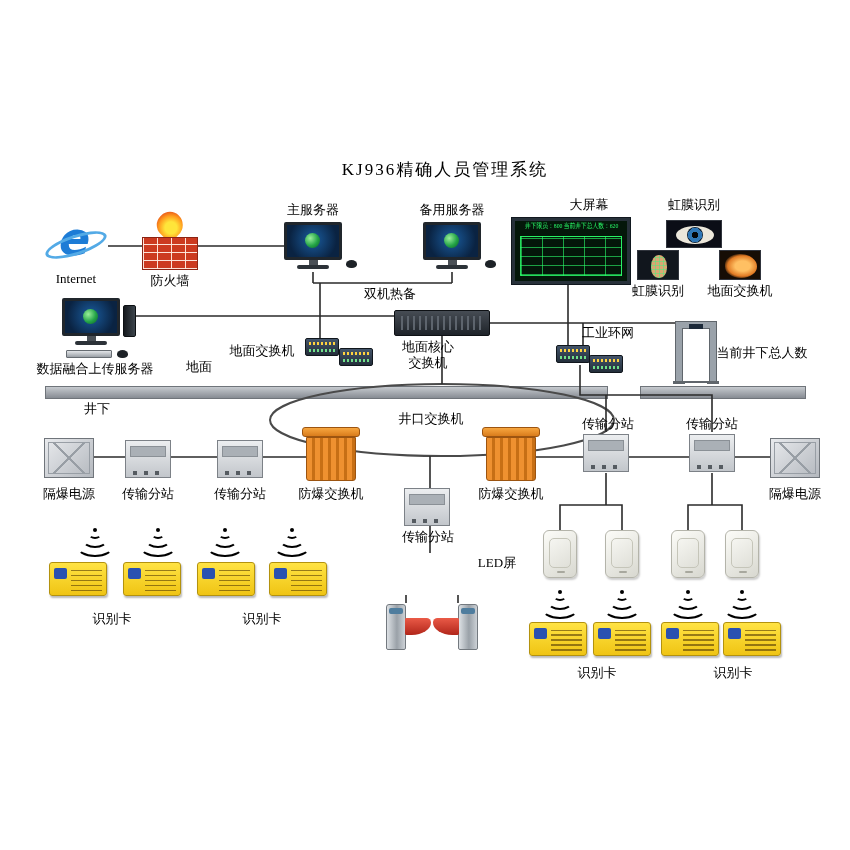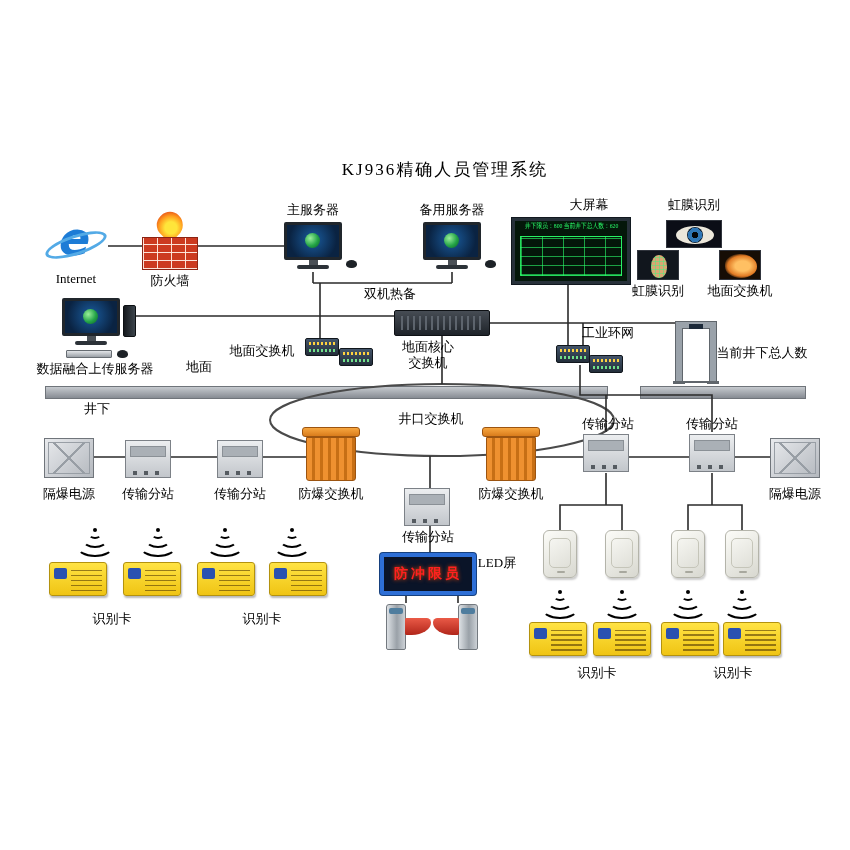--- a/index.html
+++ b/index.html
@@ -241,23 +241,20 @@
       <i class="w3"></i>
     </div>
 
   <div class="idcard" style="left:49px;top:562px"></div>
   <div class="idcard" style="left:123px;top:562px"></div>
   <div class="idcard" style="left:197px;top:562px"></div>
   <div class="idcard" style="left:269px;top:562px"></div>
   <div class="lbl" style="left:112px;top:612px">识别卡</div>
   <div class="lbl" style="left:262px;top:612px">识别卡</div>
 
-  <div class="led" style="left:380px;top:553px">
-    <span>防冲限员</span>
-  </div>
   <div class="lbl" style="left:497px;top:556px">LED屏</div>
   <div class="turn" style="left:384px;top:602px;width:96px;height:48px">
     <i class="pillar" style="left:2px"></i>
     <i class="pillar" style="right:2px"></i>
     <i class="arm armL"></i>
     <i class="arm armR"></i>
   </div>
 
   <div class="reader" style="left:543px;top:530px"></div>
   <div class="reader" style="left:605px;top:530px"></div>

